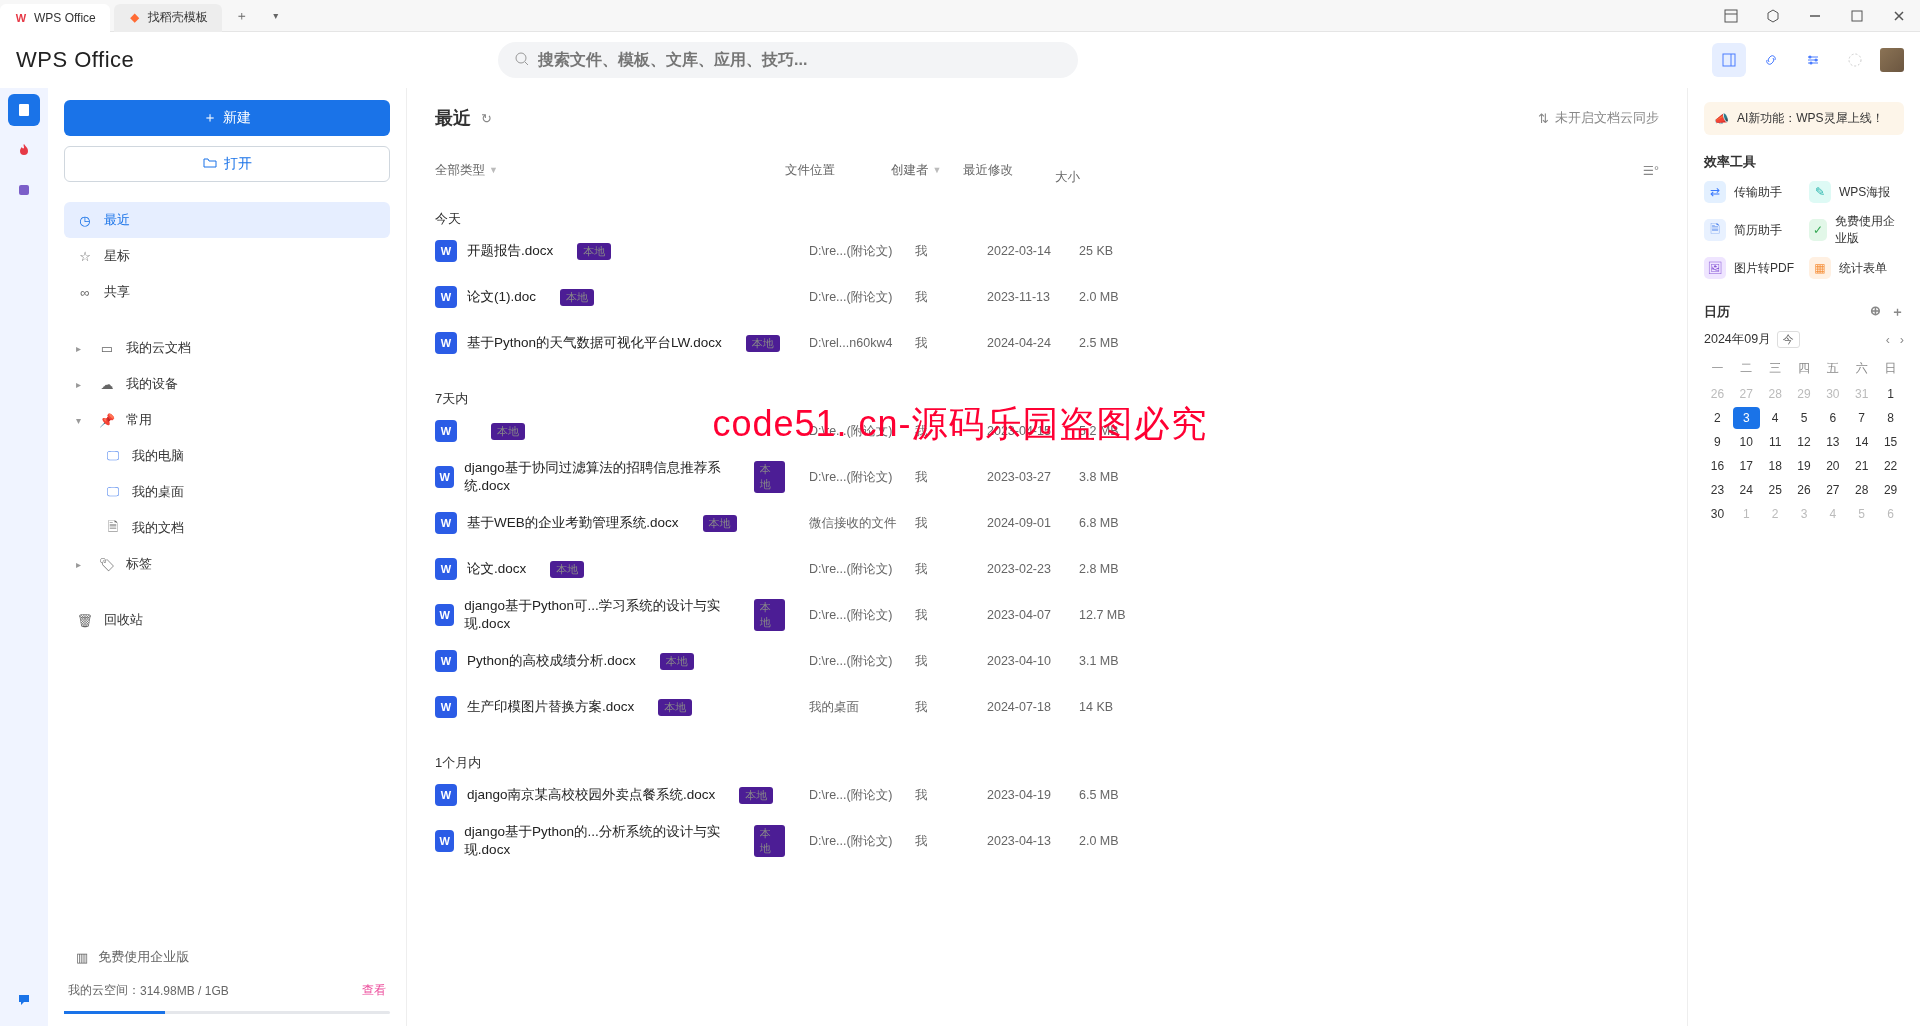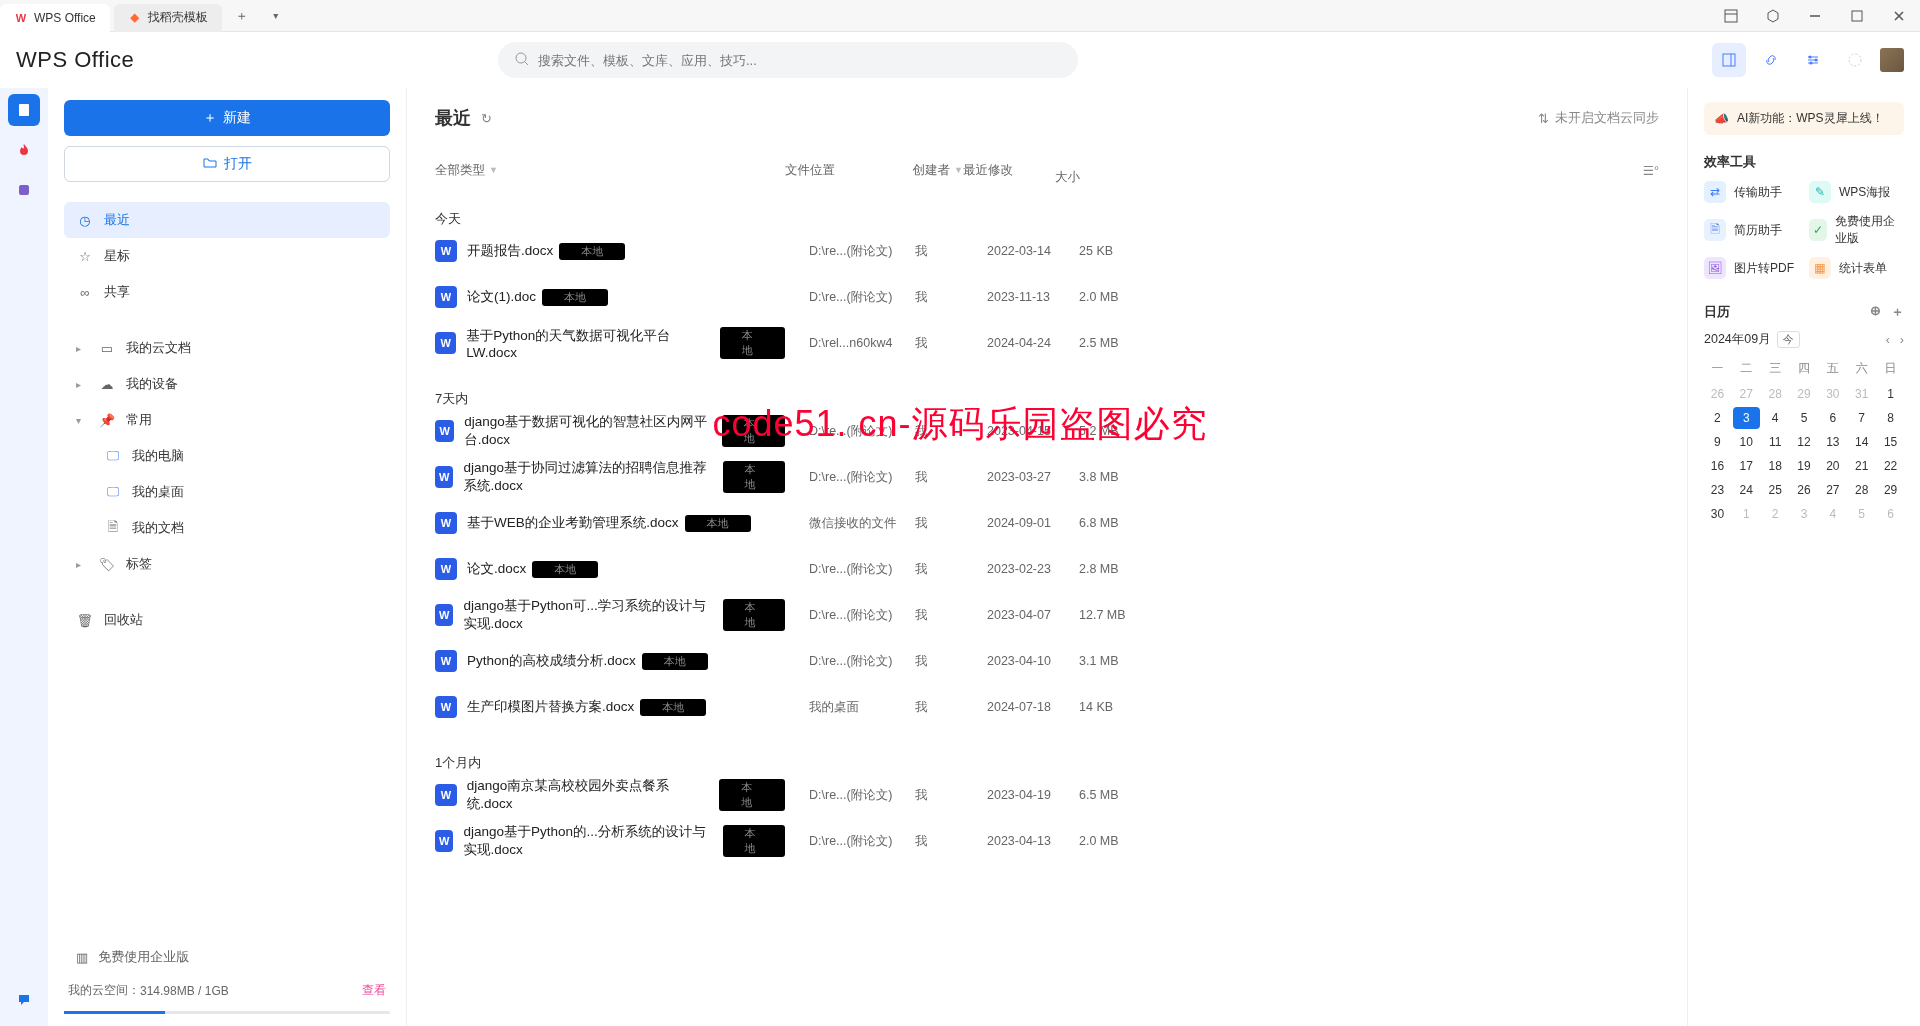--- a/index.html
+++ b/index.html
@@ -12,21 +12,21 @@
 .tab-ico { width: 14px; height: 14px; display: inline-flex; align-items: center; justify-content: center; color: #e63946; font-size: 11px; font-weight: bold; }
 .tab-ico.orange { color: #ff6b35; }
 .tabadd { width: 28px; height: 28px; display: flex; align-items: center; justify-content: center; color: #666; cursor: pointer; margin-left: 6px; }
 .tb-spacer { flex: 1; }
 .tb-btn { width: 42px; height: 32px; display: flex; align-items: center; justify-content: center; color: #555; cursor: pointer; }
 
 
 .headerrow { height: 56px; display: flex; align-items: center; padding: 0 16px; gap: 12px; }
 .brand { font-size: 22px; font-weight: 300; letter-spacing: 0.5px; color: #222; width: 470px; }
 .search { flex: 0 0 580px; height: 36px; background: #f3f4f6; border-radius: 18px; display: flex; align-items: center; padding: 0 16px; color: #999; gap: 8px; }
-.search input { border: none; background: transparent; outline: none; flex: 1; font-size: 13px; }
+.search input { border: none; background: transparent; outline: none; flex: 1; font-size: 16px; font-weight: bold; }
 .hr-spacer { flex: 1; }
 .hr-icons { display: flex; gap: 8px; align-items: center; }
 .hr-icon { width: 34px; height: 34px; display: flex; align-items: center; justify-content: center; color: #4a7cff; border-radius: 6px; cursor: pointer; }
 .hr-icon.active { background: #e6eeff; }
 .avatar { width: 24px; height: 24px; background: linear-gradient(135deg,#8b7355,#6b5640); border-radius: 3px; }
 
 
 .main { display: flex; height: calc(100% - 88px); }
 .railbar { width: 48px; background: #f0f4ff; display: flex; flex-direction: column; align-items: center; padding-top: 6px; gap: 8px; }
 .rail-btn { width: 32px; height: 32px; display: flex; align-items: center; justify-content: center; border-radius: 6px; cursor: pointer; }
@@ -57,30 +57,30 @@
 
 .content { flex: 1; padding: 18px 28px 0 28px; overflow-y: auto; border-left: 1px solid #eee; border-right: 1px solid #eee; }
 .content-head { display: flex; align-items: center; gap: 10px; }
 .content-title { font-size: 18px; font-weight: 600; }
 .refresh-ico { color: #888; cursor: pointer; }
 .sync-status { margin-left: auto; color: #888; display: flex; align-items: center; gap: 6px; }
 .filter-row { display: flex; align-items: center; margin-top: 24px; color: #666; font-size: 12.5px; }
 .filter-col { display: flex; align-items: center; gap: 4px; }
 .col-type { width: 350px; }
 .col-loc { width: 106px; }
-.col-creator { width: 72px; justify-content: flex-end; }
+.col-creator { width: 72px; }
 .col-date { width: 92px; }
 .col-size { width: 100px; margin-top: 15px; }
 .filter-icon { margin-left: auto; color: #888; cursor: pointer; }
 
 .section-label { margin-top: 24px; font-size: 13px; color: #333; }
 .file-row { display: flex; align-items: center; height: 46px; }
 .file-ico { width: 22px; height: 22px; background: #2b5ce6; color: #fff; border-radius: 4px; display: flex; align-items: center; justify-content: center; font-size: 11px; font-weight: bold; margin-right: 10px; }
 .file-name { font-size: 13.5px; color: #222; }
-.file-tag { font-size: 11px; color: #888; background: #000000; padding: 1px 22px; border-radius: 3px; margin-left: 6px; }
+.file-tag { font-size: 11px; color: #888; background: #4c1d95; padding: 1px 6px; border-radius: 3px; margin-left: 24px; }
 .file-cell-name { width: 350px; display: flex; align-items: center; overflow: hidden; }
 .file-cell { color: #666; font-size: 12.5px; }
 .cell-loc { width: 106px; margin-left: 24px; }
 .cell-creator { width: 72px; }
 .cell-date { width: 92px; }
 .cell-size { width: 100px; }
 
 
 .rightpanel { width: 232px; padding: 14px 16px; font-size: 12.5px; }
 .ai-banner { background: #fdf5e9; border-radius: 6px; padding: 8px 10px; display: flex; align-items: center; gap: 8px; color: #333; font-size: 12px; }
@@ -370,21 +370,20 @@
       <div class="file-cell cell-date">2024-04-24</div>
       <div class="file-cell cell-size">2.5 MB</div>
         </div>
       </div>
 
     <div class="section-label">7天内</div>
     <div id="list-week">
         <div class="file-row">
       <div class="file-cell-name">
         <div class="file-ico">W</div>
-        <span class="file-name">django基于数据可视化的智慧社区内网平台.docx</span>
         <span class="file-tag">本地</span>
       </div>
       <div class="file-cell cell-loc">D:\re...(附论文)</div>
       <div class="file-cell cell-creator">我</div>
       <div class="file-cell cell-date">2023-04-15</div>
       <div class="file-cell cell-size">5.2 MB</div>
         </div>
         <div class="file-row">
       <div class="file-cell-name">
         <div class="file-ico">W</div>

